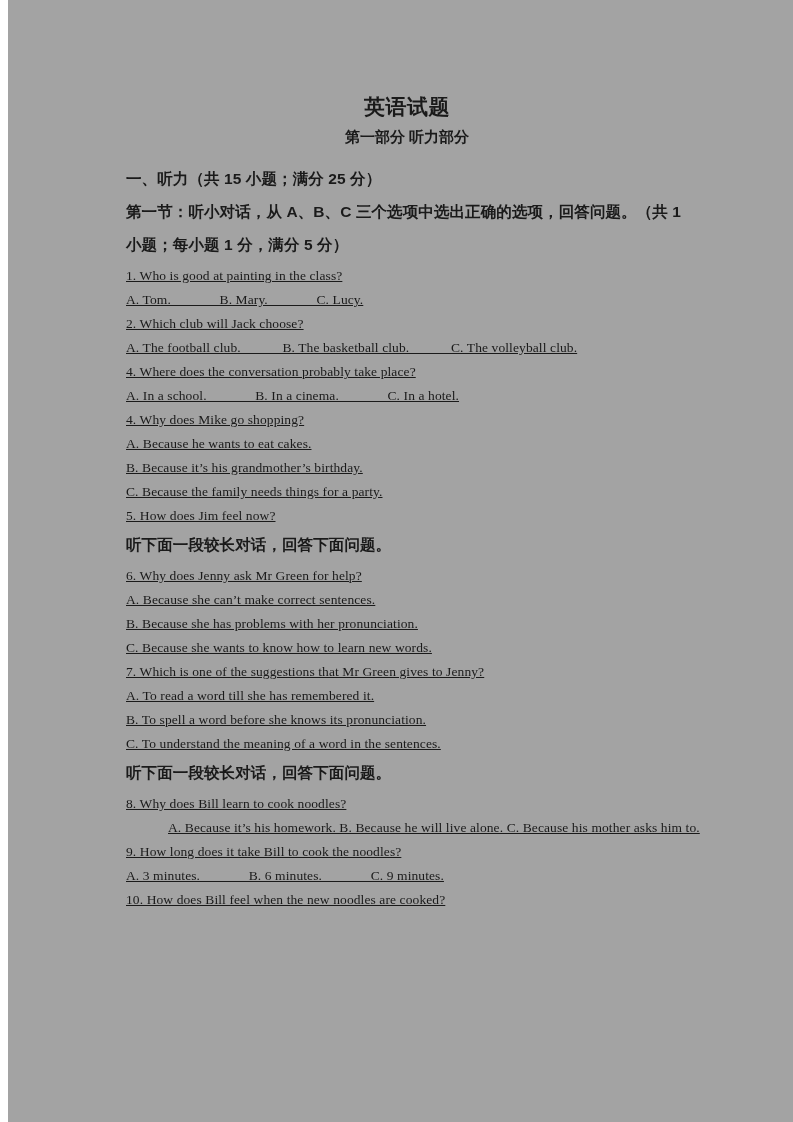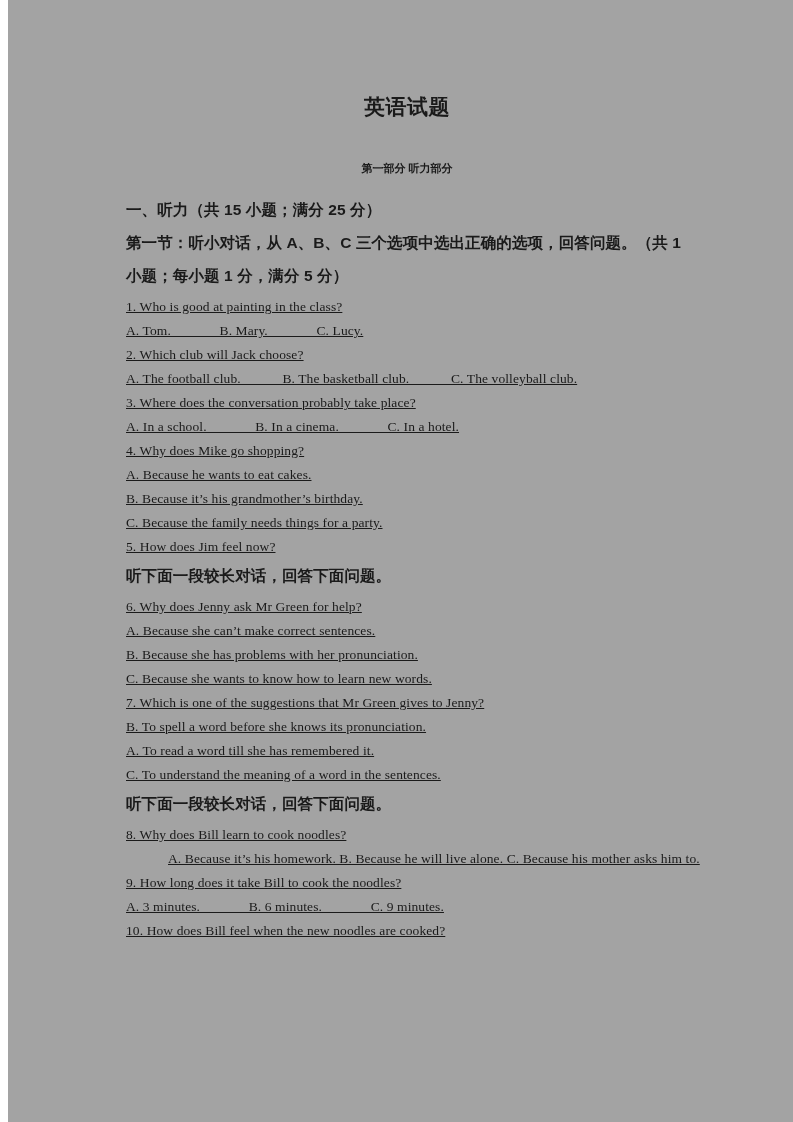--- a/index.html
+++ b/index.html
@@ -41,23 +41,23 @@
     font-size: 21px;
     line-height: 30px;
     margin-top: 92px;
     letter-spacing: 0.5px;
   }
 
   .doc-subtitle {
     text-align: center;
     font-family: "Liberation Sans", "DejaVu Sans", sans-serif;
     font-weight: bold;
-    font-size: 11px;
+    font-size: 15px;
     line-height: 22px;
-    margin-top: 35px;
+    margin-top: 4px;
   }
 
   
   .sec-head {
     font-family: "Liberation Sans", "DejaVu Sans", sans-serif;
     font-weight: bold;
     font-size: 15.5px;
     line-height: 33px;
     text-align: left;
     letter-spacing: 0.1px;
@@ -97,41 +97,41 @@
     <div class="sec-head spacer-top-1">一、听力（共 15 小题；满分 25 分）</div>
 
     <div class="sec-head tight">第一节：听小对话，从 A、B、C 三个选项中选出正确的选项，回答问题。（共 1 小题；每小题 1 分，满分 5 分）</div>
 
     <div class="q-line spacer-sec">1. Who is good at painting in the class?</div>
     <div class="q-line">A. Tom.              B. Mary.              C. Lucy.</div>
 
     <div class="q-line">2. Which club will Jack choose?</div>
     <div class="q-line">A. The football club.            B. The basketball club.            C. The volleyball club.</div>
 
-    <div class="q-line">3. Where does the conversation probably take place?</div>
+    <div class="q-line">4. Where does the conversation probably take place?</div>
     <div class="q-line">A. In a school.              B. In a cinema.              C. In a hotel.</div>
 
     <div class="q-line">4. Why does Mike go shopping?</div>
     <div class="q-line">A. Because he wants to eat cakes.</div>
     <div class="q-line">B. Because it’s his grandmother’s birthday.</div>
     <div class="q-line">C. Because the family needs things for a party.</div>
 
     <div class="q-line">5. How does Jim feel now?</div>
 
 
     <div class="sec-head">听下面一段较长对话，回答下面问题。</div>
 
     <div class="q-line spacer-sec">6. Why does Jenny ask Mr Green for help?</div>
     <div class="q-line">A. Because she can’t make correct sentences.</div>
     <div class="q-line">B. Because she has problems with her pronunciation.</div>
     <div class="q-line">C. Because she wants to know how to learn new words.</div>
 
     <div class="q-line">7. Which is one of the suggestions that Mr Green gives to Jenny?</div>
+    <div class="q-line">A. To read a word till she has remembered it.</div>
     <div class="q-line">B. To spell a word before she knows its pronunciation.</div>
-    <div class="q-line">A. To read a word till she has remembered it.</div>
     <div class="q-line">C. To understand the meaning of a word in the sentences.</div>
 
     <div class="sec-head">听下面一段较长对话，回答下面问题。</div>
 
     <div class="q-line spacer-sec">8. Why does Bill learn to cook noodles?</div>
     <div class="q-line wrap">A. Because it’s his homework.    B. Because he will live alone.    C. Because his mother asks him to.</div>
 
     <div class="q-line">9. How long does it take Bill to cook the noodles?</div>
     <div class="q-line">A. 3 minutes.              B. 6 minutes.              C. 9 minutes.</div>
 

